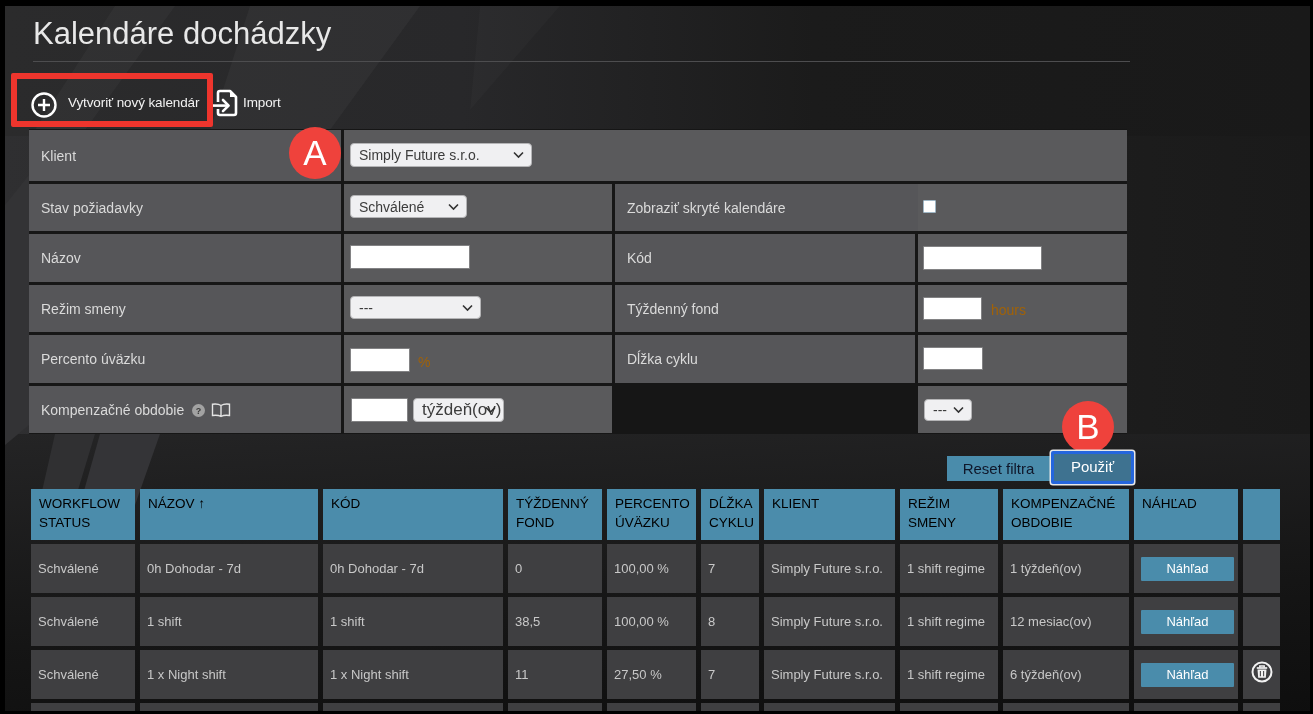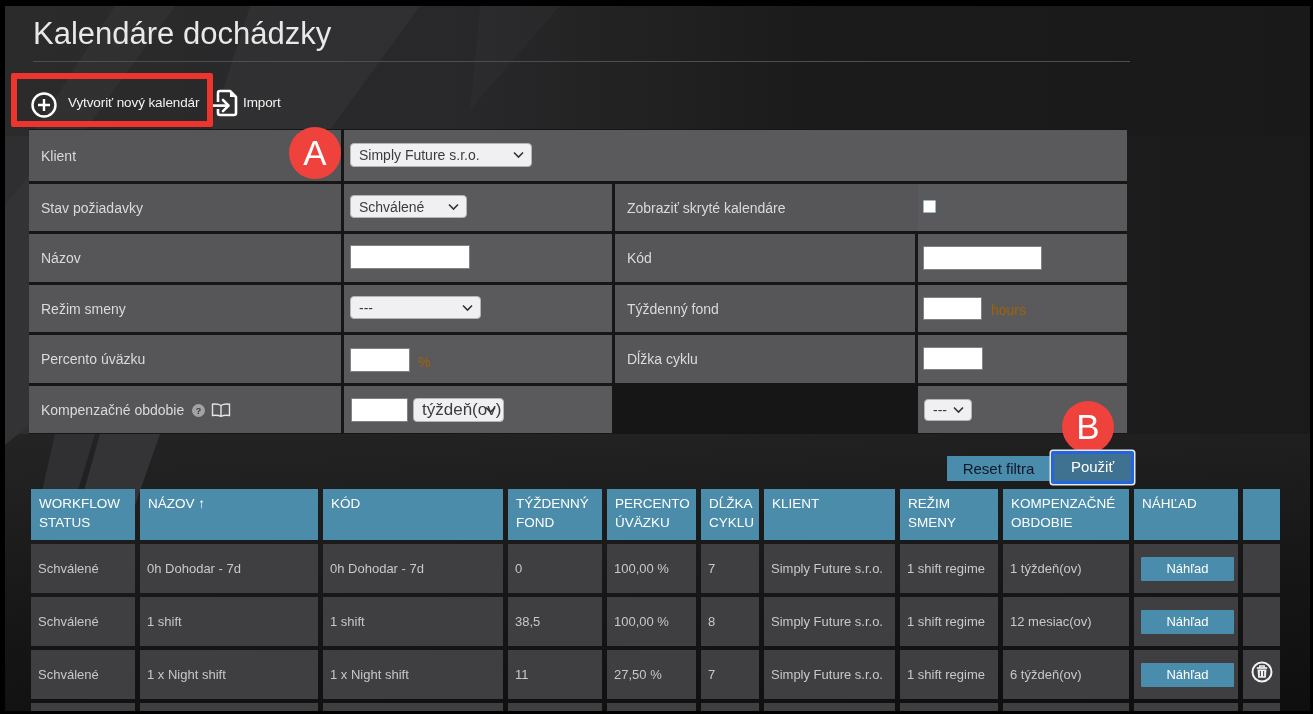--- a/index.html
+++ b/index.html
@@ -36,21 +36,21 @@
 .unit { position:absolute; font-size:14px; color:#a16207; }
 
 .bluebtn { position:absolute; background:#4a8cab; color:#0f172a; font-size:15px;
   text-align:center; z-index:2; }
 #pouzit { position:absolute; left:1046px; top:445px; width:83px; height:33px;
   background:#3e7290; border:3px solid #2566dd; box-shadow:0 0 0 1.5px #e8e8e8;
   border-radius:2px; color:#fff; font-size:15px; text-align:center; line-height:26px; z-index:6; }
 
 #tbl { position:absolute; left:21px; top:479px; border-collapse:separate;
   border-spacing:5px 4px; z-index:2; }
-#tbl th { background:#4b8cab; color:#ffffff; font-size:13.5px; font-weight:normal;
+#tbl th { background:#4b8cab; color:#000000; font-size:13.5px; font-weight:normal;
   text-align:left; vertical-align:top; padding:5px 4px 0 8px; line-height:19px;
   height:51px; }
 #tbl td { background:#3f3f41; color:#c8c8c8; font-size:13px; vertical-align:middle;
   padding:0 4px 0 7px; height:49px; white-space:nowrap; }
 .nahlad { display:inline-block; width:93px; height:24px; background:#4a8cab;
   color:#fff; font-size:13px; text-align:center; line-height:24px; border-radius:1px; }
 </style>
 </head>
 <body>
 <div id="stage">

